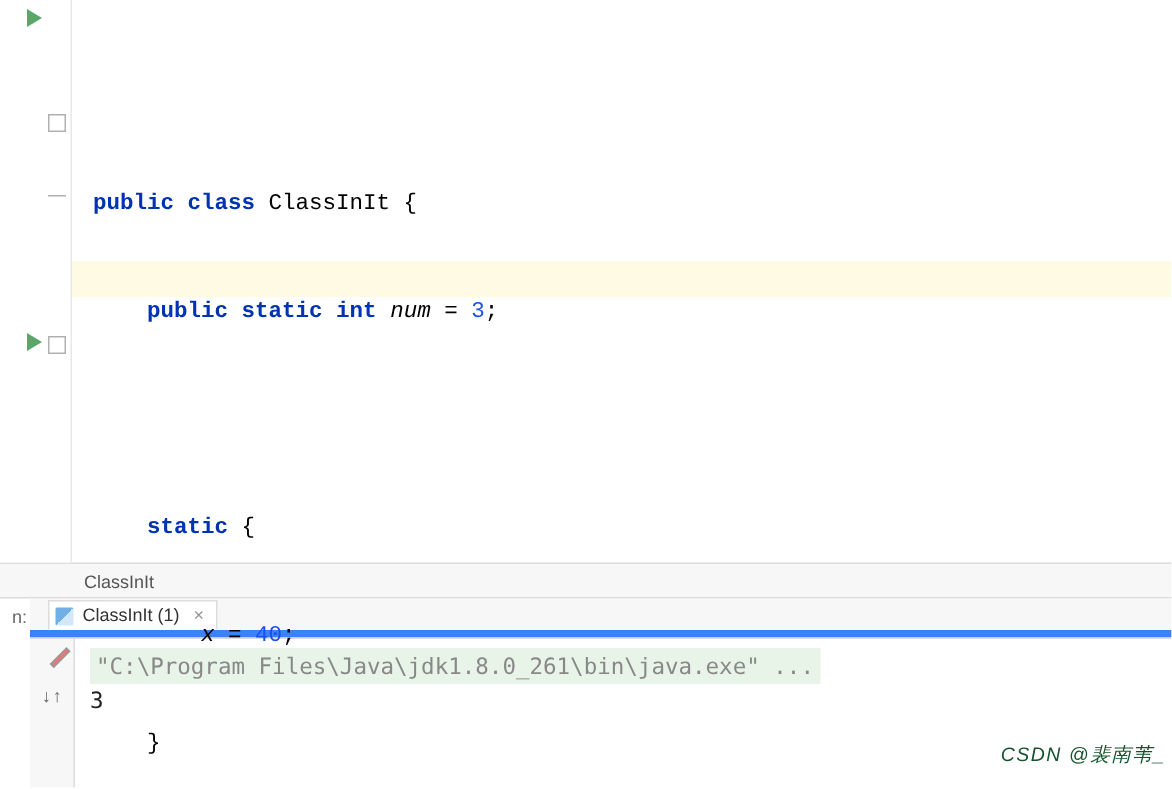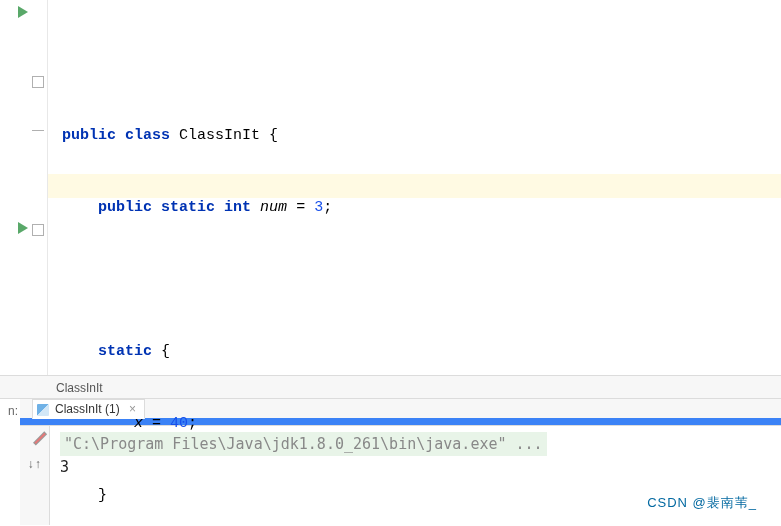--- a/index.html
+++ b/index.html
@@ -91,21 +91,21 @@
       font-family: "Segoe UI", Arial, sans-serif;
       font-size: 12px;
       color: #666;
       padding-top: 5px;
       text-align: right;
       padding-right: 2px;
     }
     .run-tabs {
       height: 26px;
       background: #f7f7f7;
-      border-bottom: 7px solid #3b82f6;
+      border-bottom: 5px solid #3b82f6;
       display: flex;
       align-items: center;
       padding-left: 12px;
     }
     .run-tab {
       font-family: "Segoe UI", Arial, sans-serif;
       font-size: 12px;
       color: #333;
       background: #fff;
       border: 1px solid #dcdcdc;
@@ -170,26 +170,27 @@
       color: #222;
     }
     .cmd-line {
       background: #e8f4e8;
       color: #888;
       padding: 1px 4px;
       display: inline-block;
     }
     .watermark {
       position: absolute;
-      right: 24px;
+      right: 4px;
       bottom: 14px;
       font-family: "Segoe UI", Arial, sans-serif;
       font-size: 13px;
-      color: #0369a1;
+      color: #14532d;
       letter-spacing: 1px;
+      font-style: italic;
     }
     .run-main {
       flex: 1;
       display: flex;
       flex-direction: column;
     }
   </style>
 </head>
 <body>
 

